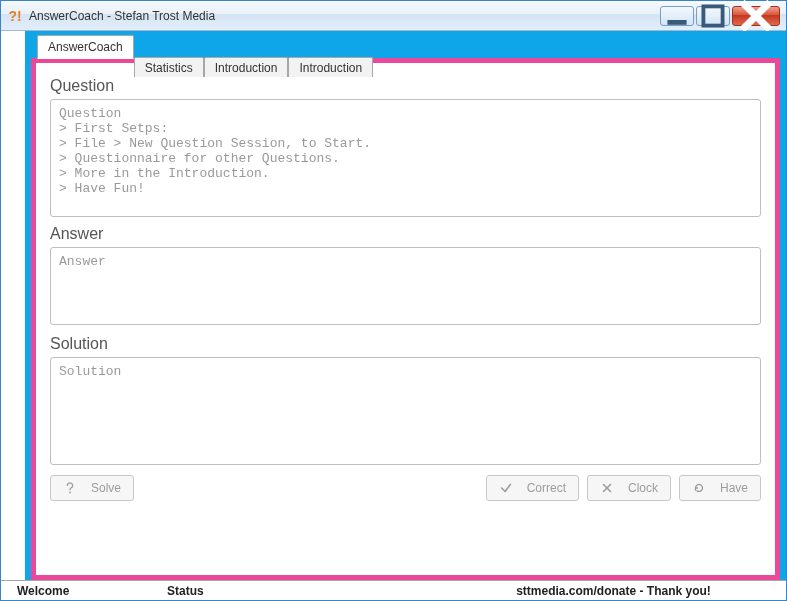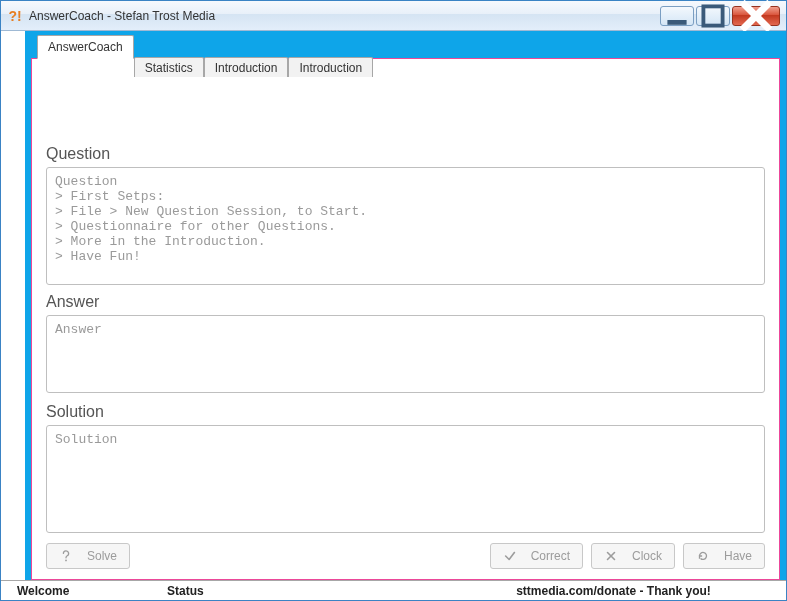--- a/index.html
+++ b/index.html
@@ -106,30 +106,29 @@
   .tab.active {
     background: #fff;
     border-color: #a7a7a7;
     top: 0;
     height: 24px;
     padding-top: 4px;
     z-index: 3;
     border-bottom: 1px solid #fff;
   }
   .tabpanel {
-    border: 1px solid #ec4899;
+    border: 5px solid #ec4899;
     flex: 1;
     margin-top: -1px;
     background: #fff;
     padding: 12px 14px 10px 14px;
     display: flex;
     flex-direction: column;
     position: relative;
     z-index: 1;
-    justify-content: flex-end;
   }
   .section-label {
     font-size: 16px;
     color: #555;
     font-weight: 300;
     margin: 2px 0 4px 0;
     font-family: "Segoe UI Light","Segoe UI",sans-serif;
   }
   .box {
     border: 1px solid #bfbfbf;

